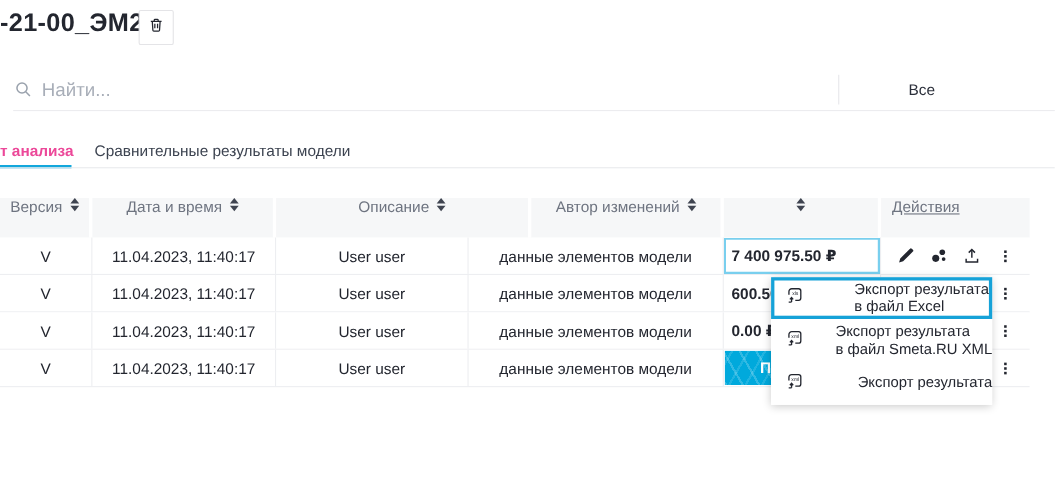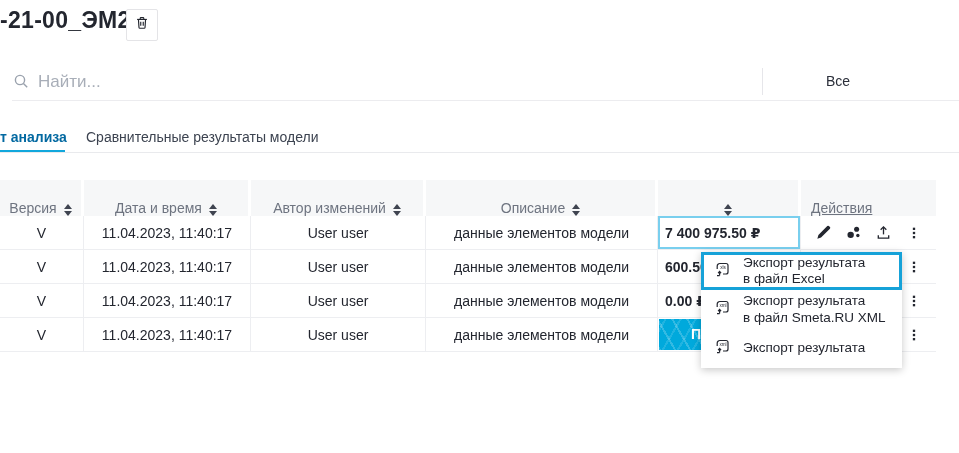--- a/index.html
+++ b/index.html
@@ -27,27 +27,27 @@
     border:none; outline:none; font-size:17px; color:#3c4350;
     font-family:"Liberation Sans","DejaVu Sans",sans-serif; background:transparent;
   }
   .search-input::placeholder { color:#a8aeb8; opacity:1; }
   .filter-divider { position:absolute; left:750px; top:6px; width:1px; height:27px; background:#e6e6ea; }
   .filter-select { position:absolute; left:750px; top:0; width:209px; height:38px; cursor:pointer;margin-left:48px; }
   .filter-value { position:absolute; left:16px; top:11px; font-size:14px; color:#2b2f3a; }
   .filter-chevron { position:absolute; right:28px; top:13px; width:14px; height:14px; }
   
   .tabs-line { position:absolute; left:0; top:152px; width:959px; height:1px; background:#e9eaed; }
-  .tab-active { position:absolute; left:0; top:129px; font-size:14px; font-weight:bold; color:#0369a1; cursor:pointer; white-space:nowrap; }
+  .tab-active { position:absolute; left:0; top:129px; font-size:14px; font-weight:bold; color:#ec4899; cursor:pointer; white-space:nowrap; }
   .tab-underline { position:absolute; left:0; top:150px; width:65px; height:3px; background:#12a7dc; }
   .tab-inactive { position:absolute; left:86px; top:129px; font-size:14px; color:#3c4350; cursor:pointer; white-space:nowrap; }
   
   .table { position:absolute; left:0; top:180px; width:936px; }
   .thead { display:flex; height:36px; background:#f6f7f8; }
-  .th { display:flex; align-items:flex-end; justify-content:center; gap:7px;
+  .th { display:flex; align-items:flex-start; justify-content:center; gap:7px;
     font-size:14px; color:#6e7480; box-sizing:border-box; border-right:3px solid #fff; cursor:pointer; }
   .th:last-child { border-right:none; cursor:default; }
   .c1 { width:84px; } .c2 { width:167px; } .c3 { width:175px; }
   .c4 { width:232px; } .c5 { width:143px; } .c6 { width:135px; }
   .th.c6 { justify-content:flex-start; padding-left:10px;text-decoration:underline; }
   .sort { display:flex; flex-direction:column; gap:2px; }
   .sort .up   { width:0; height:0; border-left:4px solid transparent; border-right:4px solid transparent; border-bottom:5px solid #3f4450; }
   .sort .down { width:0; height:0; border-left:4px solid transparent; border-right:4px solid transparent; border-top:5px solid #3f4450; }
   .tr { display:flex; height:33px; border-bottom:1px solid #edeef1; background:#fff; }
   .td { display:flex; align-items:center; justify-content:center; font-size:14px;
@@ -60,21 +60,21 @@
     border:none; overflow:hidden; cursor:pointer; }
   .calc-btn::before { content:""; position:absolute; inset:0;
     background:
       repeating-linear-gradient(60deg,  rgba(255,255,255,.20) 0 2px, transparent 2px 13px),
       repeating-linear-gradient(-60deg, rgba(255,255,255,.13) 0 2px, transparent 2px 13px); }
   .calc-btn .label { position:absolute; left:32px; top:7px; color:#fff; font-weight:bold; font-size:14px; }
   
   .menu { position:absolute; left:701px; top:252px; width:201px; background:#fff;
     box-shadow:0 2px 8px rgba(0,0,0,.22); z-index:5; }
   .menu-item { display:flex; align-items:center; gap:12px; height:39px; padding-left:13px;
-    box-sizing:border-box; background:#fff; cursor:pointer; }
+    box-sizing:border-box; background:#fff; cursor:pointer;justify-content:space-between; }
   .menu-item.hl { border:3px solid #16a2d8; height:38px; padding-left:10px; }
   .menu-text { font-size:13.5px; line-height:16.5px; color:#23262f; white-space:nowrap; }
 </style>
 </head>
 <body>
 
 <div class="page">
 
   <div class="page-title">-21-00_ЭМ2</div>
   <div class="trash-btn">
@@ -121,29 +121,29 @@
             <span class="down"></span>
           </span>
       </div>
       <div class="th c2">
         <span>Дата и время</span>
         <span class="sort">
             <span class="up"></span>
             <span class="down"></span>
           </span>
       </div>
+      <div class="th c4">
+        <span>Описание</span>
+        <span class="sort">
+            <span class="up"></span>
+            <span class="down"></span>
+          </span>
+      </div>
       <div class="th c3">
         <span>Автор изменений</span>
-        <span class="sort">
-            <span class="up"></span>
-            <span class="down"></span>
-          </span>
-      </div>
-      <div class="th c4">
-        <span>Описание</span>
         <span class="sort">
             <span class="up"></span>
             <span class="down"></span>
           </span>
       </div>
       <div class="th c5">
         <span class="sort">
             <span class="up"></span>
             <span class="down"></span>
           </span>

